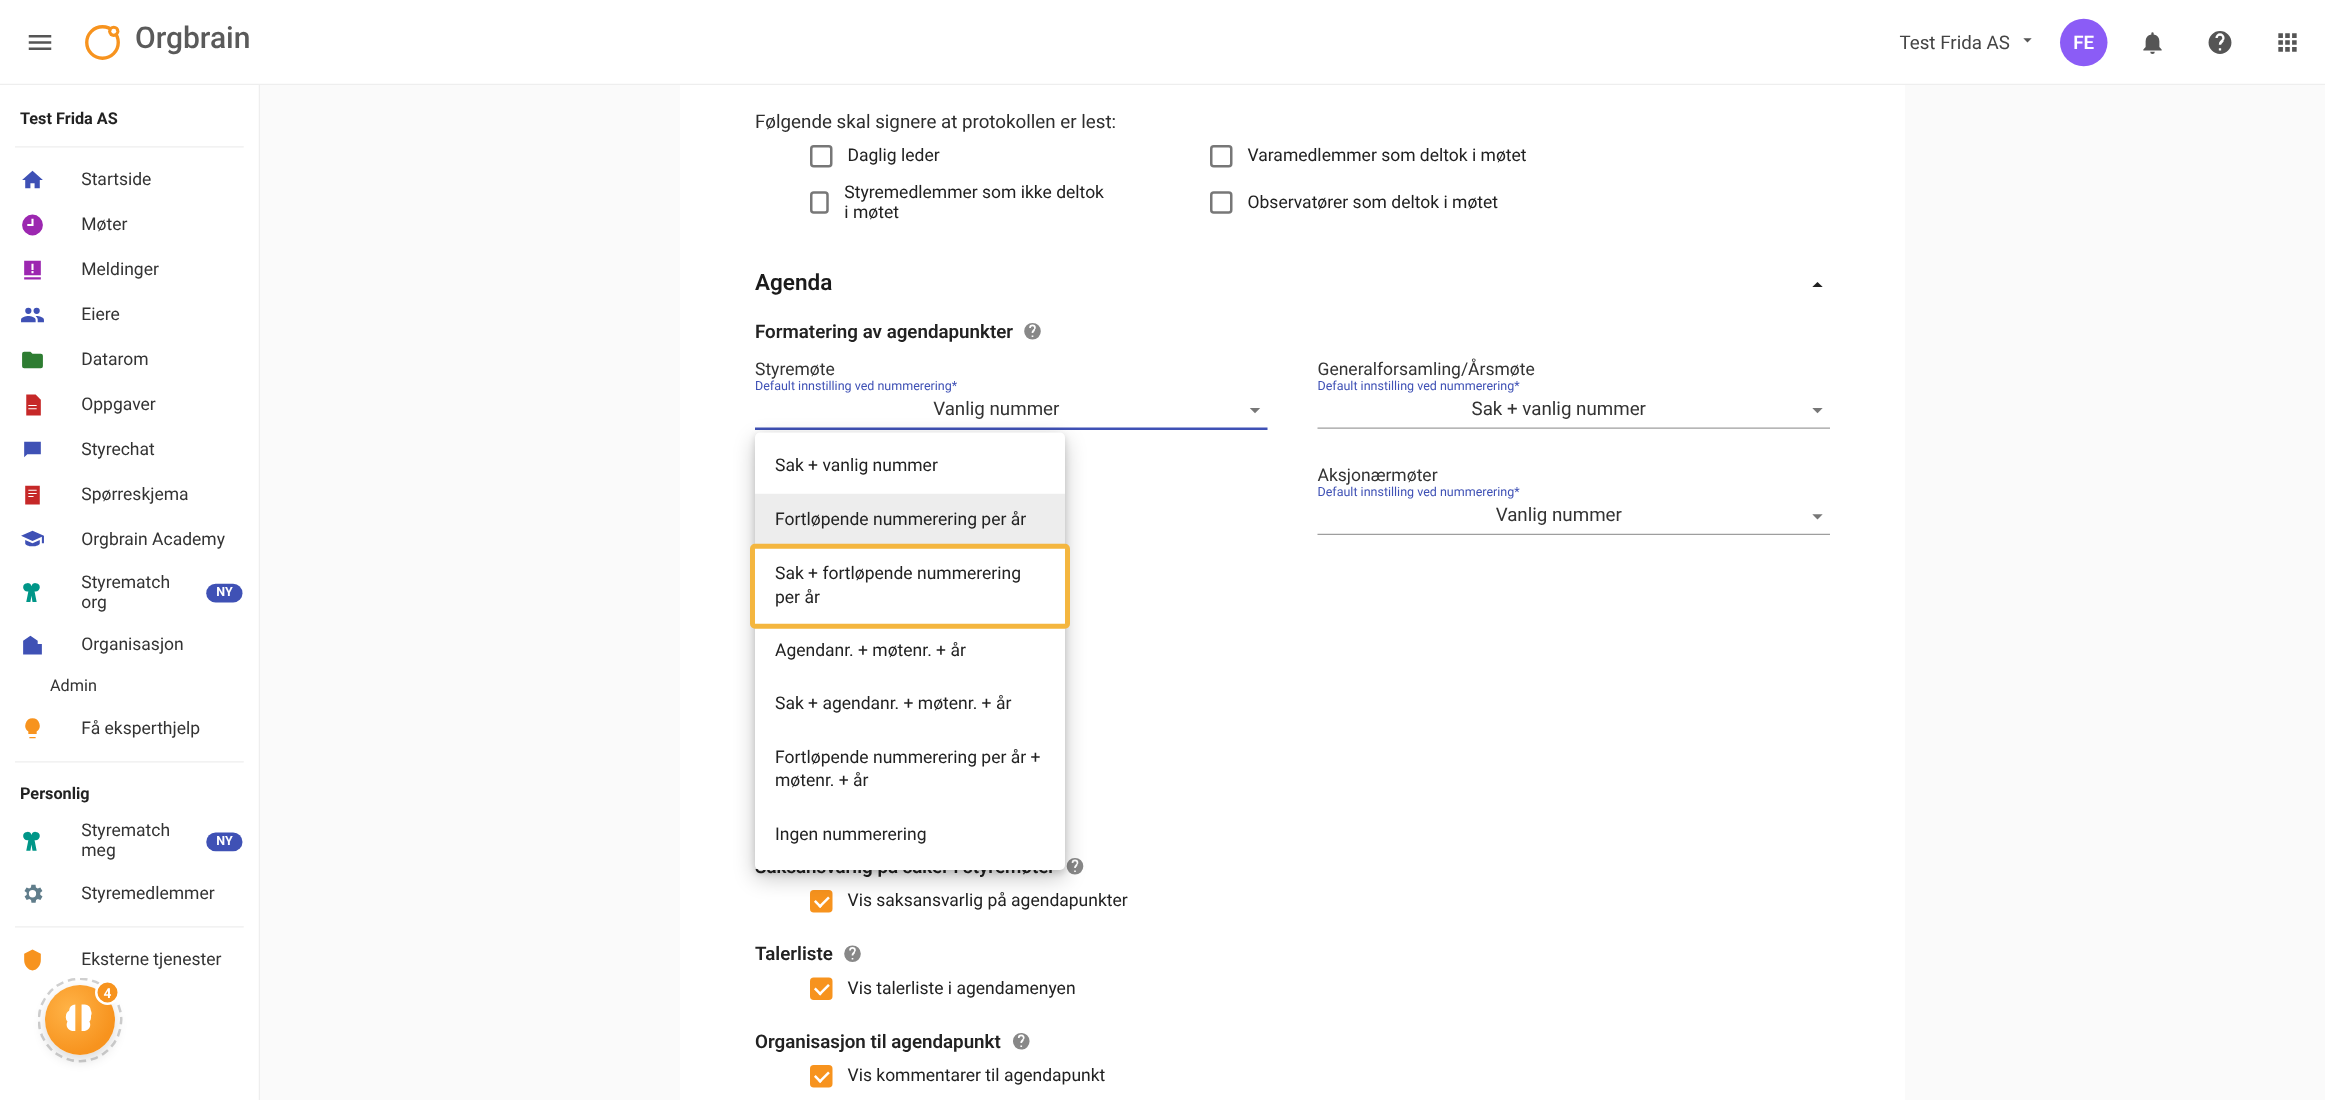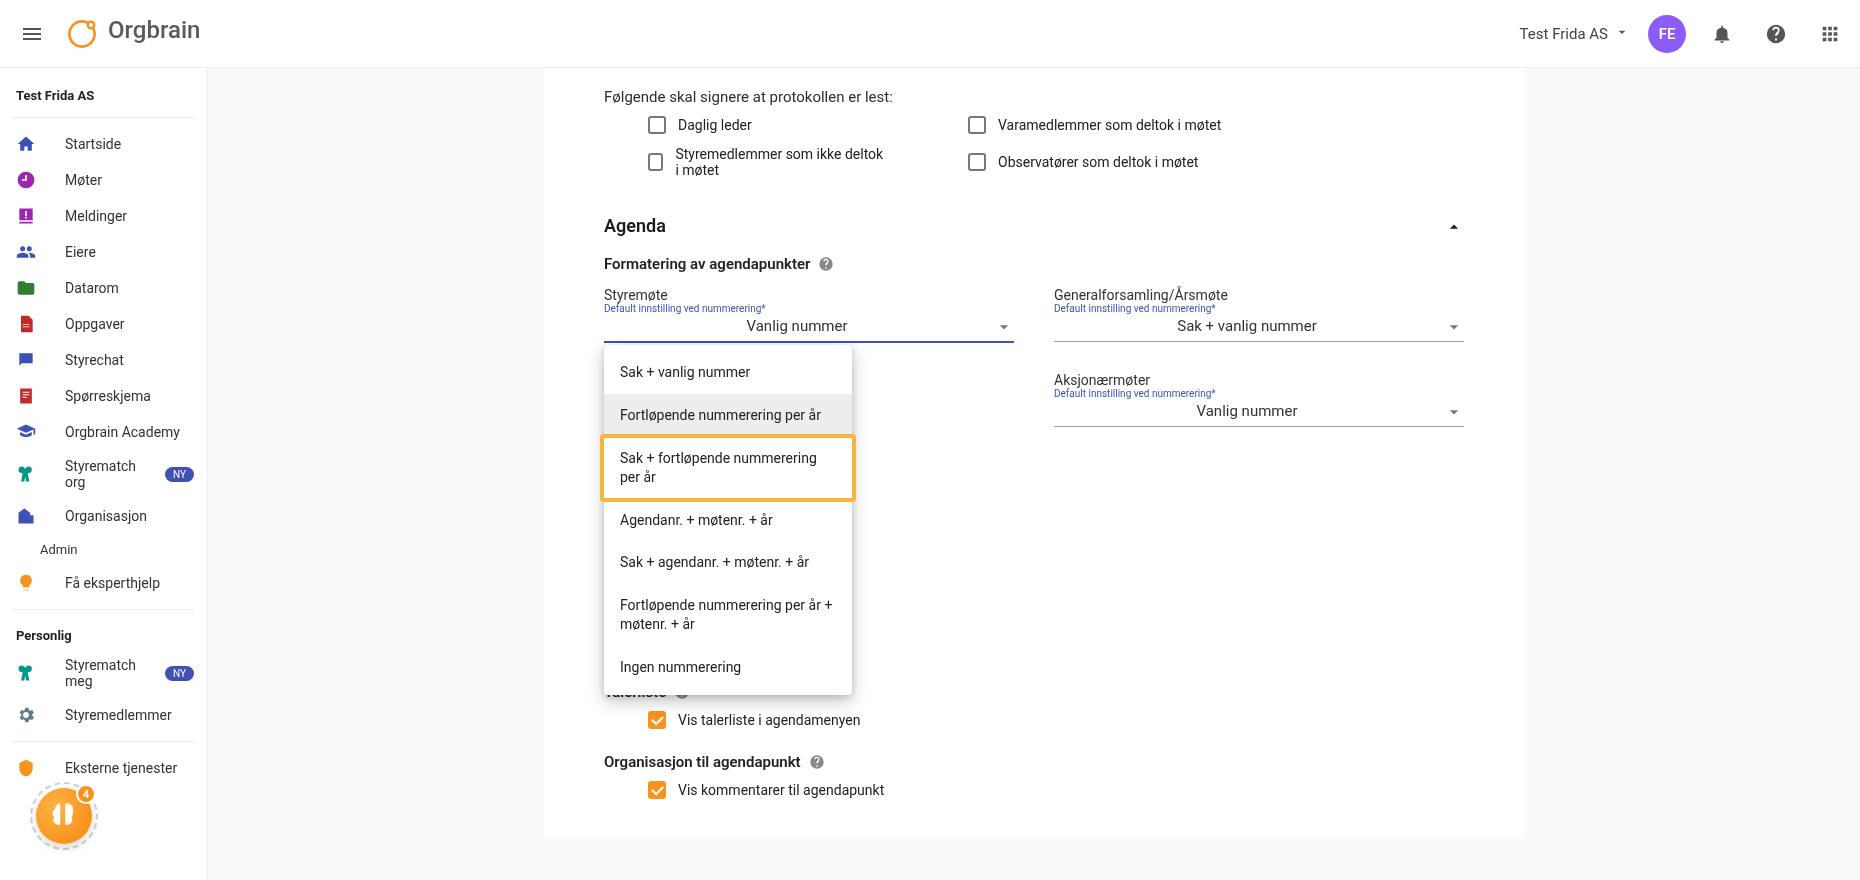--- a/index.html
+++ b/index.html
@@ -102,21 +102,21 @@
   .nav-icon {
     width: 20px; height: 20px;
     display: flex; align-items: center; justify-content: center;
   }
   .nav-icon svg { width: 20px; height: 20px; }
   .badge-new {
     margin-left: auto;
     background: #3f51b5;
     color: #fff;
     font-size: 10px;
-    font-weight: 400;
+    font-weight: 700;
     border-radius: 10px;
     padding: 2px 8px;
   }
   .nav-sub {
     padding-left: 40px;
     font-size: 13px;
     color: #333;
   }
 
   .fab-wrap {
@@ -595,20 +595,34 @@
           </div>
 
           <div class="field-group" style="margin-top:46px;">
             <div style="color:#555; font-size:14px; visibility:hidden;">Automatisk utsendelse av innkalling (e-post)</div>
           </div>
         </div>
       </div>
 
       <div style="height:170px"></div>
 
+      <div class="block">
+        <div class="sub-head">
+          <span>Saksansvarlig på saker i styremøter</span>
+          <span class="help-ic">
+            <svg viewBox="0 0 24 24">
+                <path d="M12 2a10 10 0 1 0 10 10A10 10 0 0 0 12 2zm1 17h-2v-2h2zm1.6-7.3-.9.92A3.4 3.4 0 0 0 13 14h-2v-.5a4 4 0 0 1 1.17-2.83l1.24-1.26A1.94 1.94 0 0 0 14 8a2 2 0 0 0-4 0H8a4 4 0 0 1 8 0 3.18 3.18 0 0 1-.93 1.7z"></path>
+              </svg>
+          </span>
+        </div>
+        <label class="chk chk-line">
+          <span class="chk-box checked"></span>
+          <span>Vis saksansvarlig på agendapunkter</span>
+        </label>
+      </div>
 
       <div class="block">
         <div class="sub-head">
           <span>Talerliste</span>
           <span class="help-ic">
             <svg viewBox="0 0 24 24">
                 <path d="M12 2a10 10 0 1 0 10 10A10 10 0 0 0 12 2zm1 17h-2v-2h2zm1.6-7.3-.9.92A3.4 3.4 0 0 0 13 14h-2v-.5a4 4 0 0 1 1.17-2.83l1.24-1.26A1.94 1.94 0 0 0 14 8a2 2 0 0 0-4 0H8a4 4 0 0 1 8 0 3.18 3.18 0 0 1-.93 1.7z"></path>
               </svg>
           </span>
         </div>

